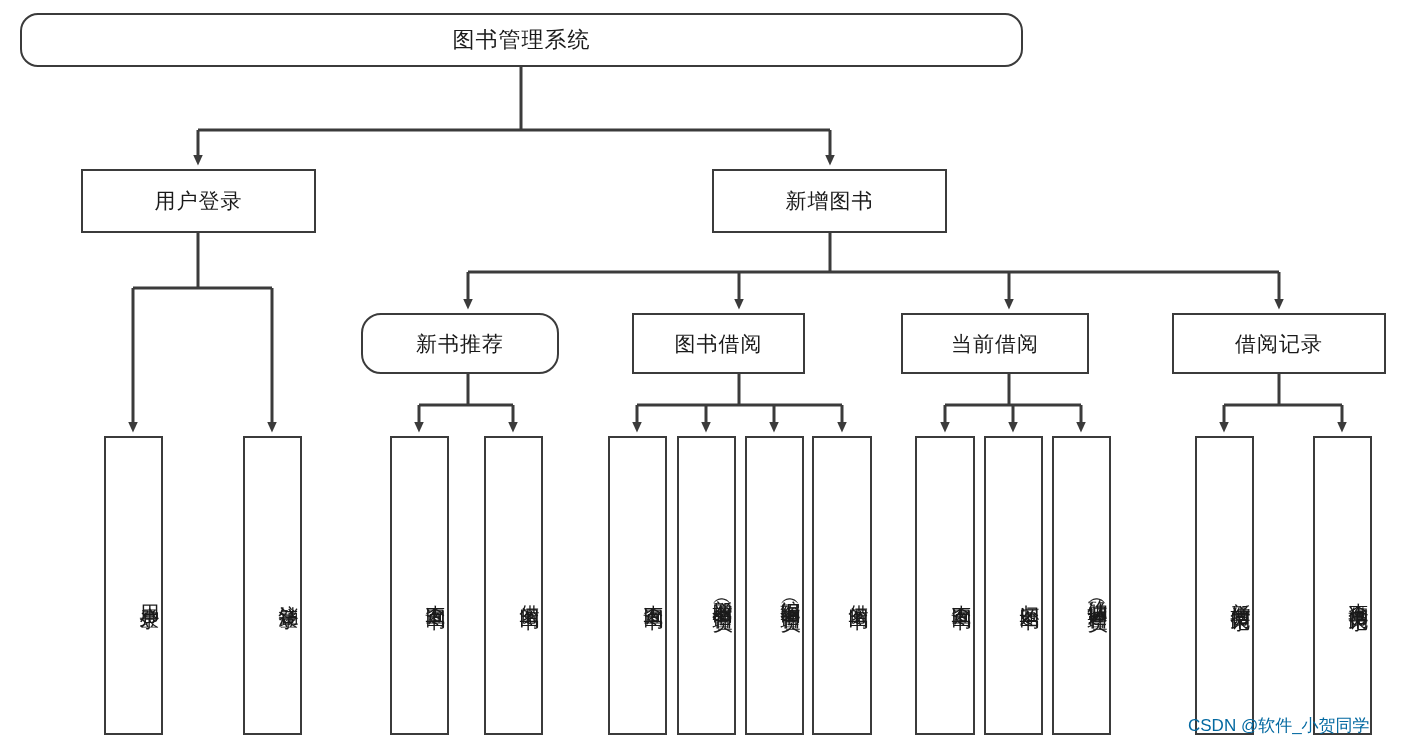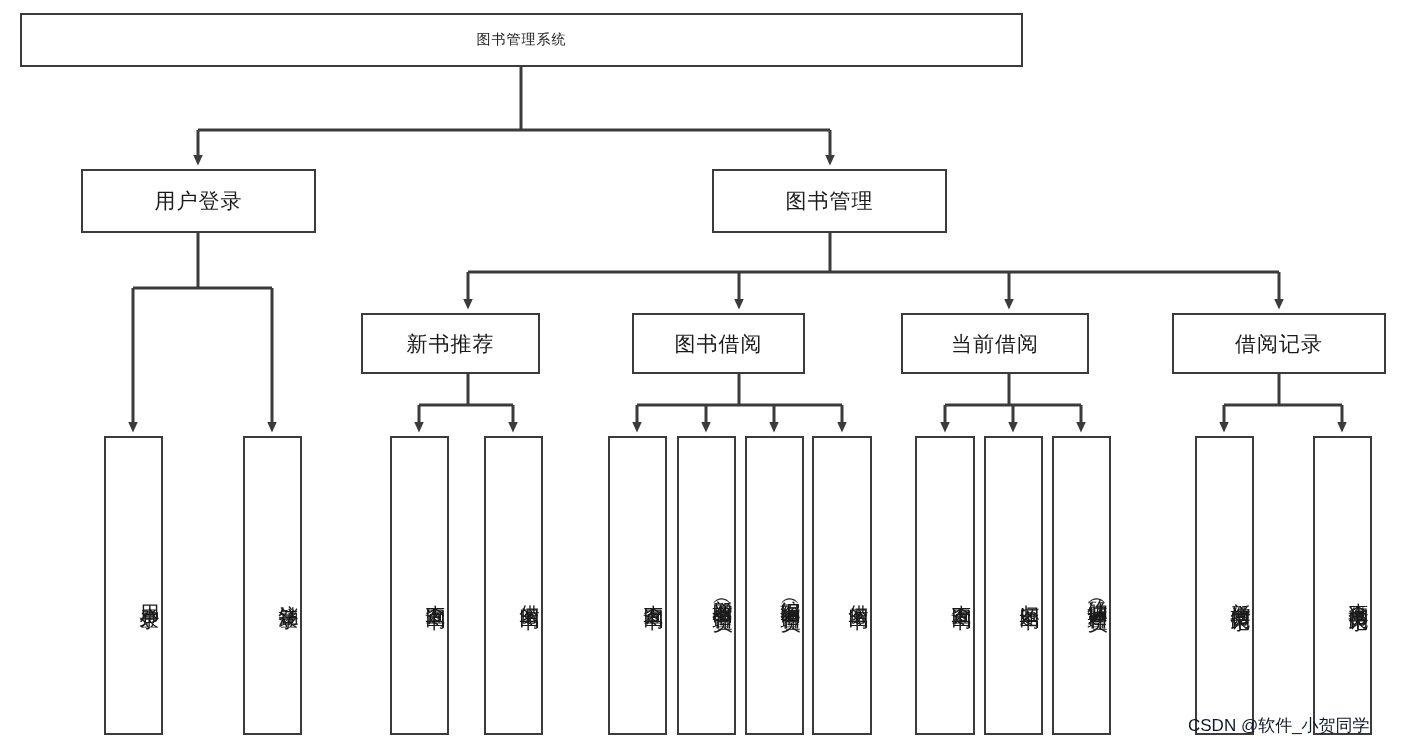--- a/index.html
+++ b/index.html
@@ -34,21 +34,22 @@
     align-items: center;
     justify-content: center;
     color: #1a1a1a;
     z-index: 2;
   }
   .node.h {
     font-size: 21px;
     letter-spacing: 1px;
   }
   .node.root {
-    font-size: 14px;
+    font-size: 22px;
+    border-radius: 18px;
   }
   .node.v {
     font-size: 20px;
     writing-mode: vertical-rl;
     text-orientation: upright;
     align-items: flex-start;
     justify-content: center;
     padding-top: 14px;
     line-height: 1.18;
     letter-spacing: 2px;
@@ -56,21 +57,21 @@
   .node.v .vlabel {
     writing-mode: vertical-rl;
     text-orientation: upright;
     white-space: nowrap;
   }
   #watermark {
     position: absolute;
     left: 1188px;
     top: 714px;
     font-size: 17px;
-    color: #0f172a;
+    color: #0369a1;
     white-space: nowrap;
     z-index: 5;
   }
 </style>
 </head>
 <body>
 
 <div id="canvas">
 
   <svg class="wires" viewBox="0 0 1405 747">
@@ -119,23 +120,23 @@
       <path d="M1279,374 L1279,405"></path>
       <path d="M1224,405 L1342,405"></path>
       <path d="M1224,405 L1224,423" marker-end="url(#arrow)"></path>
       <path d="M1342,405 L1342,423" marker-end="url(#arrow)"></path>
     </g>
   </svg>
 
   <div class="node h root" style="left:20px; top:13px; width:1003px; height:54px;">图书管理系统</div>
 
   <div class="node h" style="left:81px; top:169px; width:235px; height:64px;">用户登录</div>
-  <div class="node h" style="left:712px; top:169px; width:235px; height:64px;">图书管理</div>
+  <div class="node h" style="left:712px; top:169px; width:235px; height:64px;">新增图书</div>
 
-  <div class="node h" style="left:361px; top:313px; width:179px; height:61px;">新书推荐</div>
+  <div class="node h" style="left:361px; top:313px; width:198px; height:61px;border-radius:20px;">新书推荐</div>
   <div class="node h" style="left:632px; top:313px; width:173px; height:61px;">图书借阅</div>
   <div class="node h" style="left:901px; top:313px; width:188px; height:61px;">当前借阅</div>
   <div class="node h" style="left:1172px; top:313px; width:214px; height:61px;">借阅记录</div>
 
   <div class="node v" style="left:104px; top:436px; width:59px; height:299px;">
     <span class="vlabel">用户登录</span>
   </div>
   <div class="node v" style="left:243px; top:436px; width:59px; height:299px;">
     <span class="vlabel">注销登录</span>
   </div>

